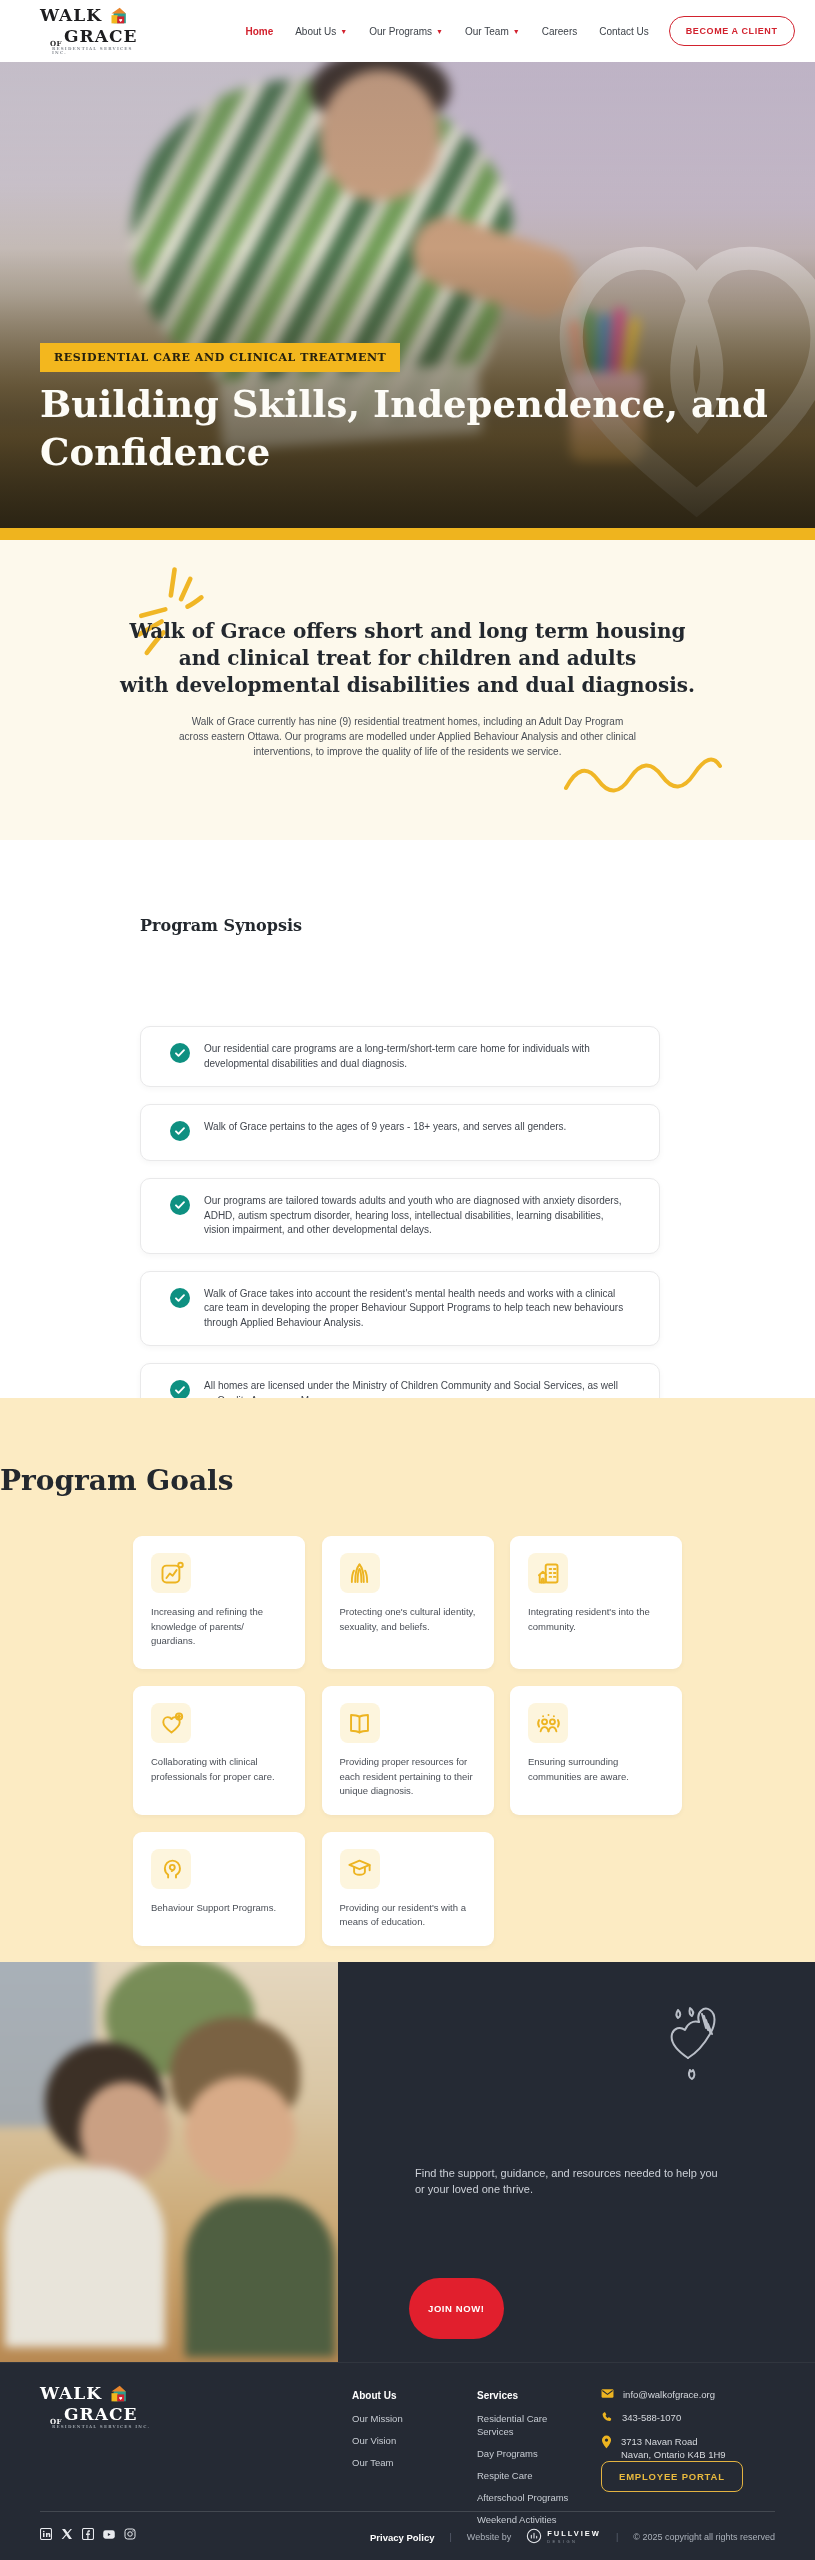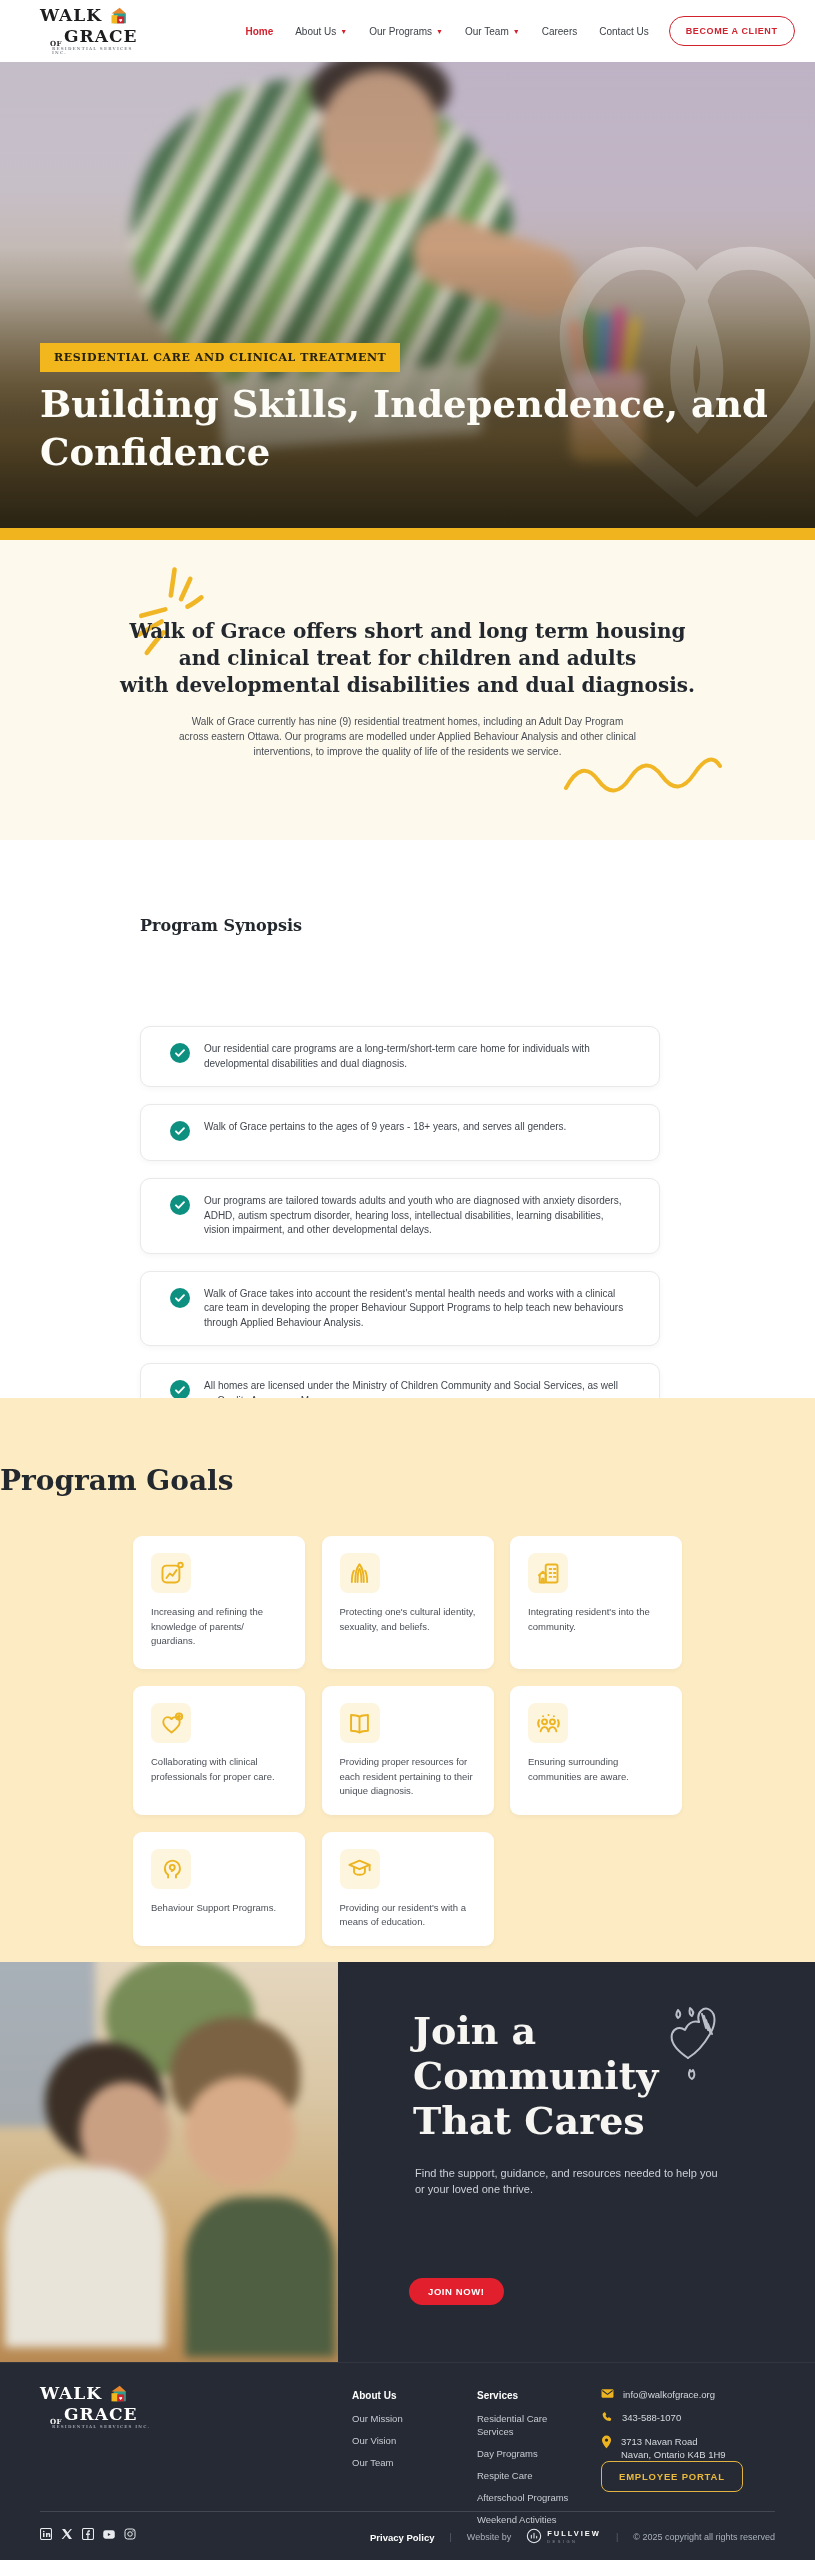--- a/index.html
+++ b/index.html
@@ -76,21 +76,21 @@
   .jp-plant { position:absolute; left:120px; top:10px; width:150px; height:120px; border-radius:50%; background:#5d7a3f; opacity:.8; }
   .jp-shelf { position:absolute; left:0; top:0; width:110px; height:180px; background:#8fa0b5; opacity:.7; }
   .jp-head1 { position:absolute; left:60px; top:95px; width:120px; height:120px; border-radius:50%; background:#3c3026; }
   .jp-face1 { position:absolute; left:95px; top:135px; width:90px; height:100px; border-radius:50%; background:#caa083; }
   .jp-head2 { position:absolute; left:185px; top:70px; width:130px; height:110px; border-radius:50% 50% 40% 40%; background:#7a6243; }
   .jp-face2 { position:absolute; left:200px; top:130px; width:110px; height:110px; border-radius:50%; background:#d8ab88; }
   .jp-shirt { position:absolute; left:20px; top:220px; width:160px; height:180px; border-radius:40% 40% 0 0; background:#e8e4da; }
   .jp-shirt2 { position:absolute; left:200px; top:250px; width:150px; height:160px; border-radius:40% 40% 0 0; background:#4f5f41; }
   .join-title { position:absolute; left:413px; top:46px; color:#f6f5f1; font-size:38px; line-height:45px; font-weight:bold; }
   .join-sub { position:absolute; left:415px; top:203px; width:310px; color:#cdd1d8; font-size:11px; line-height:16px; }
-  .join-btn { position:absolute; left:409px; top:316px; background:#e11f2d; color:#fff; border:none; border-radius:999px; font-size:9.5px; font-weight:bold; letter-spacing:.6px; padding:8px 19px; cursor:pointer; }
+  .join-btn { position:absolute; left:409px; top:316px; background:#e11f2d; color:#fff; border:none; border-radius:999px; font-size:9.5px; font-weight:bold; letter-spacing:.6px; padding:25px 19px; cursor:pointer; }
   .join-heart { position:absolute; left:660px; top:42px; }
 
   
   .footer { height:198px; background:#252a34; position:relative; border-top:1px solid rgba(255,255,255,.06); color:#c7ccd3; }
   .f-logo { position:absolute; left:40px; top:22px; }
   .f-logo .logo-text { color:#fff; }
   .f-logo .logo-tag { color:#9aa0a8; }
   .f-col-title { font-size:10px; font-weight:bold; color:#fff; margin-bottom:11px; }
   .f-col { position:absolute; top:27px; display:flex; flex-direction:column; }
   .f-about { left:352px; width:70px; }
@@ -378,25 +378,20 @@
         <div class="jp-shelf"></div>
         <div class="jp-plant"></div>
         <div class="jp-head1"></div>
         <div class="jp-face1"></div>
         <div class="jp-head2"></div>
         <div class="jp-face2"></div>
         <div class="jp-shirt"></div>
         <div class="jp-shirt2"></div>
       </div>
     </div>
-    <h2 class="join-title serif">
-      <span style="display:block">Join a</span>
-      <span style="display:block">Community</span>
-      <span style="display:block">That Cares</span>
-    </h2>
     <p class="join-sub">Find the support, guidance, and resources needed to help you or your loved one thrive.</p>
     <button class="join-btn">JOIN NOW!</button>
     <div class="join-heart">
       <svg width="64" height="92" viewBox="0 0 64 92" fill="none" stroke="#b9bec7" stroke-width="2" stroke-linecap="round" stroke-linejoin="round">
         <path d="M28 54 C16 46 10 38 12 30 C14 24 20 22 25 26 C27 20 33 16 39 18"></path>
         <path d="M39 18 C36 8 44 2 50 6 C56 10 56 20 50 30 C46 37 38 48 28 54"></path>
         <path d="M44 12 L48 26 M46 16 L50 28 M48 20 L52 30 M42 10 L46 24"></path>
         <path d="M18 6 C16 9 16 12 18 14 C21 12 21 9 18 6 Z"></path>
         <path d="M30 4 C29 8 30 11 32 12 C34 9 33 6 30 4 Z"></path>
         <path d="M30 66 C28 70 29 74 32 75 C35 73 35 69 33 66 C32 68 31 68 30 66 Z"></path>

